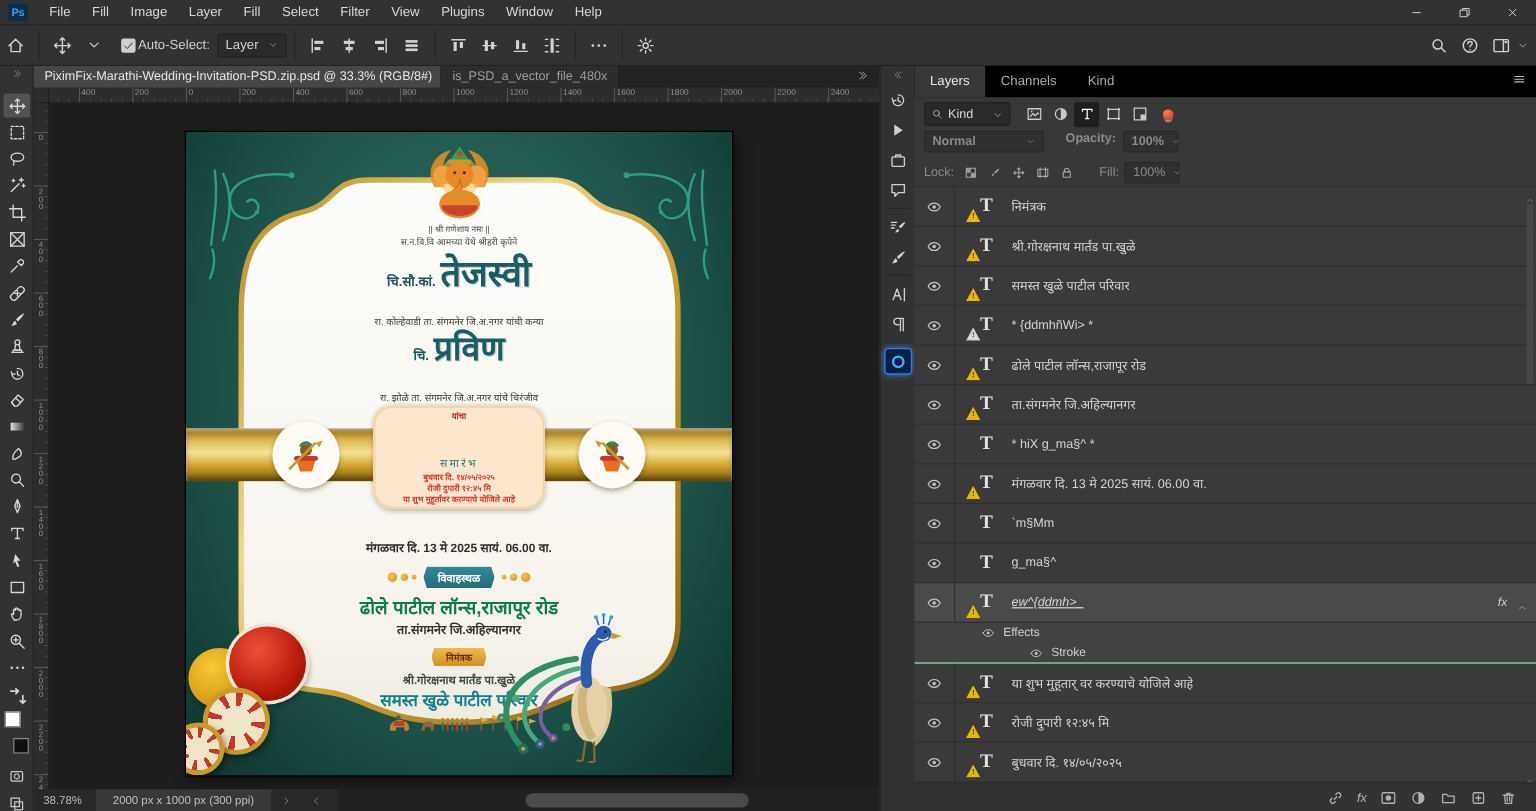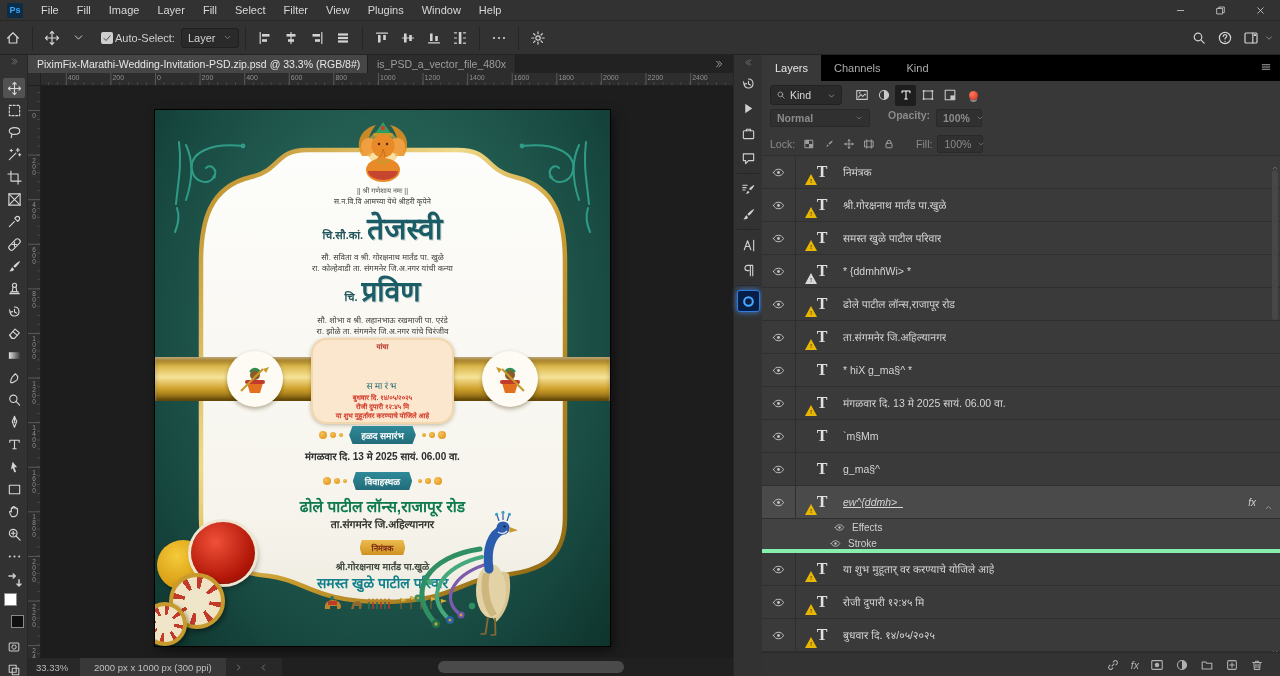--- a/index.html
+++ b/index.html
@@ -192,22 +192,22 @@
   .warn{position:absolute;left:-7px;bottom:-3px;width:12px;height:11px;background:#e8b703;
     clip-path:polygon(50% 0,100% 100%,0 100%);display:flex;align-items:flex-end;justify-content:center;
     font-size:6.5px;font-weight:bold;color:#3a2d00;line-height:8px;}
   .warn.white{background:#d8d8d8;color:#333;}
   .layer-name{margin-left:11px;font-size:10.5px;color:#d4d4d4;white-space:nowrap;overflow:hidden;}
   .layer-name.emph{font-style:italic;text-decoration:underline;}
   .row-fx{position:absolute;right:24px;font-size:10px;font-style:italic;color:#cfcfcf;}
   .row-chevron{position:absolute;right:7px;color:#b5b5b5;width:9px;height:9px;}
   .fx-sub{height:17px;display:flex;align-items:center;background:#424242;font-size:10px;color:#cfcfcf;gap:7px;}
   .fx-sub svg{width:11px;height:11px;color:#c2c2c2;}
-  .fx-sub.lv1{padding-left:72px;}
-  .fx-sub.lv2{padding-left:68px;border-bottom:4px solid #86efac;align-items:flex-end;}
+  .fx-sub.lv1{padding-left:56px;}
+  .fx-sub.lv2{padding-left:96px;border-bottom:1px solid #86efac;}
   .plist-scroll{position:absolute;right:1px;top:2px;bottom:2px;width:8px;}
   .plist-scroll .arr{position:absolute;right:0;width:8px;height:8px;color:#8a8a8a;}
   .plist-scroll .thumb{position:absolute;top:12px;right:1px;width:6px;height:150px;background:#474747;border-radius:3px;}
   .bottom-bar{height:24px;background:#333;border-top:1px solid #2a2a2a;display:flex;align-items:center;justify-content:flex-end;gap:11px;padding-right:16px;}
   .bb-icon{color:#b2b2b2;display:flex;align-items:center;justify-content:center;}
   .bb-icon svg{width:14px;height:14px;}
   .bb-fx{font-size:10.5px;font-style:italic;color:#b2b2b2;}
 </style>
 </head>
 <body>
@@ -673,51 +673,36 @@
           </svg>
         </div>
 
         <div class="inv-line t-shloka">|| श्री गणेशाय नमः ||</div>
         <div class="inv-line t-salut">स.न.वि.वि आमच्या येथे श्रीहरी कृपेने</div>
 
         <div class="name-row nr-bride">
           <span class="name-prefix">चि.सौ.कां.</span>
           <span class="big-name">तेजस्वी</span>
         </div>
-        <div class="inv-line t-bparents">सौ. सविता व श्री. गोरक्षनाथ मार्तंड पा. खुळे</div>
         <div class="inv-line t-baddr">रा. कोल्हेवाडी ता. संगमनेर जि.अ.नगर यांची कन्या</div>
 
         <div class="name-row nr-groom">
           <span class="name-prefix">चि.</span>
           <span class="big-name" style="font-size:28px">प्रविण</span>
         </div>
-        <div class="inv-line t-gparents">सौ. शोभा व श्री. लहानभाऊ रखमाजी पा. एरंडे</div>
         <div class="inv-line t-gaddr">रा. झोळे ता. संगमनेर जि.अ.नगर यांचे चिरंजीव</div>
 
         <div class="ornate">
           <div class="o-yancha">यांचा</div>
           <div class="o-sub">समारंभ</div>
           <div class="o-red o-r1">बुधवार दि. १४/०५/२०२५</div>
           <div class="o-red o-r2">रोजी दुपारी १२:४५ मि</div>
           <div class="o-red o-r3">या शुभ मुहूर्तावर करण्याचे योजिले आहे</div>
         </div>
 
-        <div class="badge-row br-haldi">
-          <span class="dots rev">
-              <i></i>
-              <i></i>
-              <i></i>
-            </span>
-          <span class="pill">हळद समारंभ</span>
-          <span class="dots">
-              <i></i>
-              <i></i>
-              <i></i>
-            </span>
-        </div>
         <div class="inv-line t-haldidt">मंगळवार  दि. 13 मे 2025 सायं. 06.00 वा.</div>
 
         <div class="badge-row br-venue">
           <span class="dots rev">
               <i></i>
               <i></i>
               <i></i>
             </span>
           <span class="pill">विवाहस्थळ</span>
           <span class="dots">
@@ -820,21 +805,21 @@
         <div class="bowl yellow"></div>
         <div class="bowl red"></div>
         <div class="disc d1"></div>
         <div class="disc d2"></div>
       </div>
     </div>
     <div class="vscroll"></div>
   </div>
 
   <div class="statusbar">
-    <span class="sb-zoom">33.33%</span>
+    <span class="sb-zoom">38.78%</span>
     <span class="sb-dims">2000 px x 1000 px (300 ppi)</span>
     <span class="sb-chev" style="display:flex">
         <svg viewBox="0 0 16 16" fill="none" stroke="currentColor" stroke-width="1.2" stroke-linecap="round" stroke-linejoin="round">
           <path d="M6 3.5 10.5 8 6 12.5"></path>
         </svg>
       </span>
     <span class="sb-chev" style="display:flex">
         <svg viewBox="0 0 16 16" fill="none" stroke="currentColor" stroke-width="1.2" stroke-linecap="round" stroke-linejoin="round">
           <path d="M10 3.5 5.5 8 10 12.5"></path>
         </svg>

